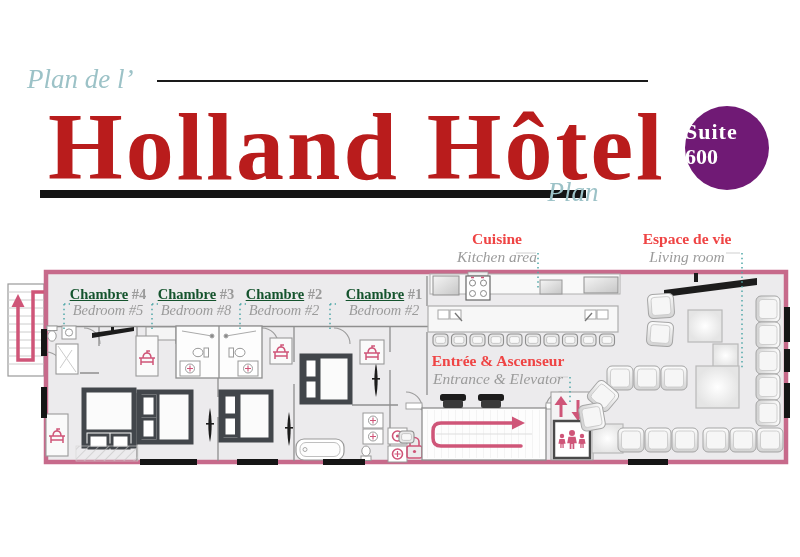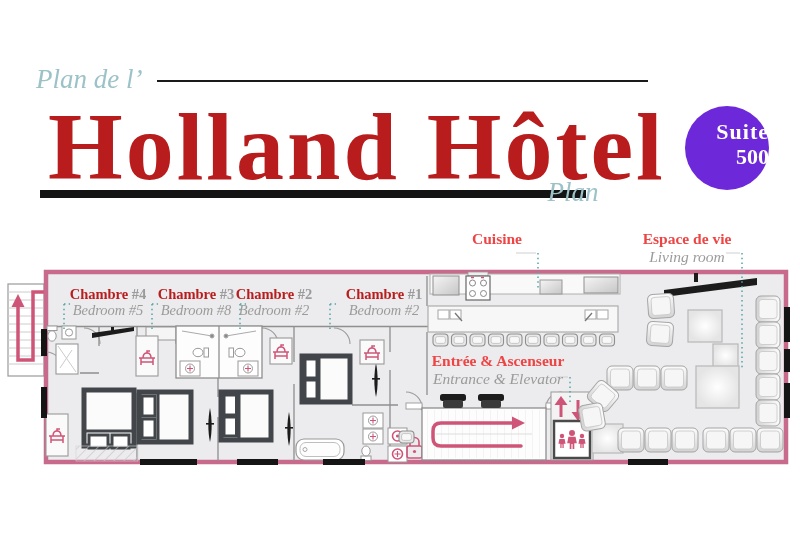--- a/index.html
+++ b/index.html
@@ -1,45 +1,45 @@
 <!DOCTYPE html>
 <html><head>
 <meta charset="utf-8">
 <style>
   html,body{margin:0;padding:0;background:#ffffff;}
   .stage{position:relative;width:800px;height:557px;background:#fff;overflow:hidden;
          font-family:"Liberation Serif", serif;}
   .stage svg{position:absolute;left:0;top:0;}
 
   
-  .pretitle{position:absolute;left:36px;top:64px;font-style:italic;font-size:27px;color:#9cc2c7;}
+  .pretitle{position:absolute;left:27px;top:64px;font-style:italic;font-size:27px;color:#9cc2c7;}
   .rule-thin{position:absolute;left:157px;top:80px;width:491px;height:2px;background:#1a1a1a;}
   .big-title{position:absolute;left:36px;top:87px;margin:12px;font-size:96px;line-height:1;
              font-weight:bold;color:#b91c1c;letter-spacing:3px;white-space:nowrap;}
   .rule-thick{position:absolute;left:40px;top:190px;width:546px;height:8px;background:#141414;}
   .corner-label{position:absolute;left:498px;top:177px;width:150px;text-align:center;
                 font-style:italic;font-size:27px;color:#9cc2c7;}
   .badge{position:absolute;left:685px;top:106px;width:84px;height:84px;border-radius:50%;
-         background:#6d28d9;color:#fff;text-align:right;font-weight:bold;}
+         background:#701a75;color:#fff;text-align:left;font-weight:bold;}
   .badge .l1{margin-top:14px;font-size:22px;letter-spacing:1px;line-height:1.1;}
   .badge .l2{font-size:22px;line-height:1.2;}
 
   
   .area-label{position:absolute;text-align:center;z-index:3;}
   .area-label .fr{display:block;font-weight:bold;font-size:15.5px;color:#ef4444;line-height:1.15;}
   .area-label .en{display:block;font-style:italic;font-size:15.5px;color:#9b9b9b;line-height:1.15;}
   #lbl-kitchen{left:432px;top:230px;width:130px;}
   #lbl-living{left:617px;top:230px;width:140px;}
   #lbl-entrance{left:412px;top:352px;width:172px;}
 
   .bed-label{position:absolute;top:286px;width:92px;text-align:center;font-size:14.5px;z-index:3;line-height:1.12;}
-  .bed-label .fr{font-weight:bold;color:#b91c1c;}
+  .bed-label .fr{font-weight:bold;color:#14532d;text-decoration:underline;}
   .bed-label .num{font-weight:bold;color:#9b9b9b;}
   .bed-label .en{display:block;font-style:italic;color:#9b9b9b;}
-  #bl4{left:62px;} #bl3{left:150px;} #bl2{left:228px;} #bl1{left:338px;}
+  #bl4{left:62px;} #bl3{left:150px;} #bl2{left:238px;} #bl1{left:338px;}
 </style>
 </head>
 <body>
 
 <div class="stage">
 
   <svg width="800" height="557" viewBox="0 0 800 557">
     <defs>
       <linearGradient id="gm" x1="0" y1="0" x2="0" y2="1">
         <stop offset="0" stop-color="#fcfcfc"></stop>
@@ -392,25 +392,26 @@
   </svg>
 
   <div class="pretitle">Plan de l’</div>
   <div class="rule-thin"></div>
   <h1 class="big-title">Holland Hôtel</h1>
   <div class="rule-thick"></div>
   <div class="corner-label">Plan</div>
 
   <div class="badge">
     <div class="l1">Suite</div>
-    <div class="l2">500</div>
+    <div class="l2">600</div>
   </div>
 
   <div class="area-label" id="lbl-kitchen">
     <span class="fr">Cuisine</span>
+    <span class="en">Kitchen area</span>
   </div>
   <div class="area-label" id="lbl-entrance">
     <span class="fr">Entrée &amp; Ascenseur</span>
     <span class="en">Entrance &amp; Elevator</span>
   </div>
   <div class="area-label" id="lbl-living">
     <span class="fr">Espace de vie</span>
     <span class="en">Living room</span>
   </div>
 

